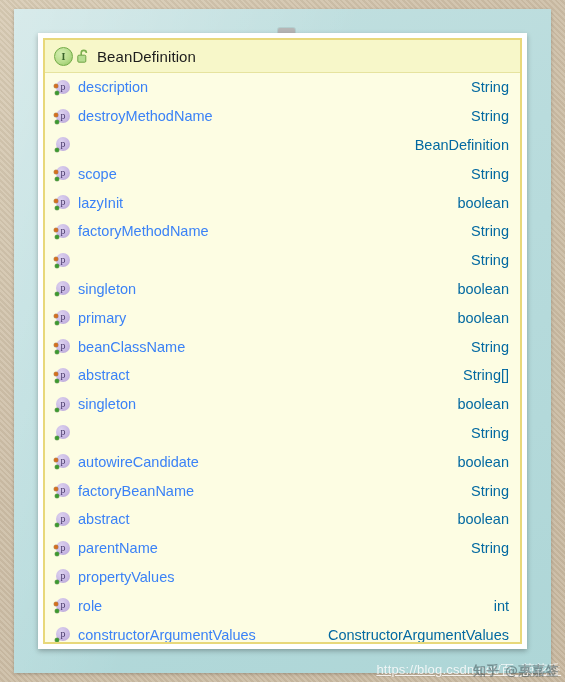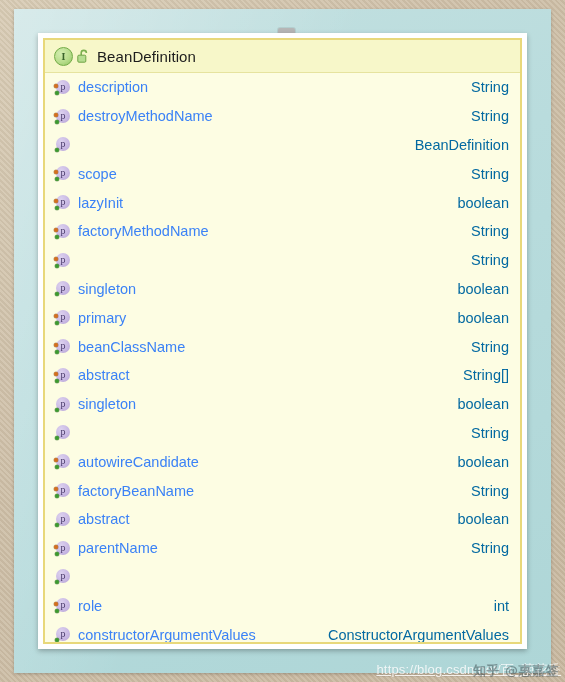--- a/index.html
+++ b/index.html
@@ -276,20 +276,21 @@
               <span class="dot-r"></span>
             </span>
             <span class="name">parentName</span>
             <span class="type">String</span>
           </div>
           <div class="row">
             <span class="prop-ico">
               <span class="prop-disc">p</span>
               <span class="dot-r"></span>
             </span>
+            <span class="name">propertyValues</span>
           </div>
           <div class="row">
             <span class="prop-ico">
               <span class="prop-disc">p</span>
               <span class="dot-w"></span>
               <span class="dot-r"></span>
             </span>
             <span class="name">role</span>
             <span class="type">int</span>
           </div>

